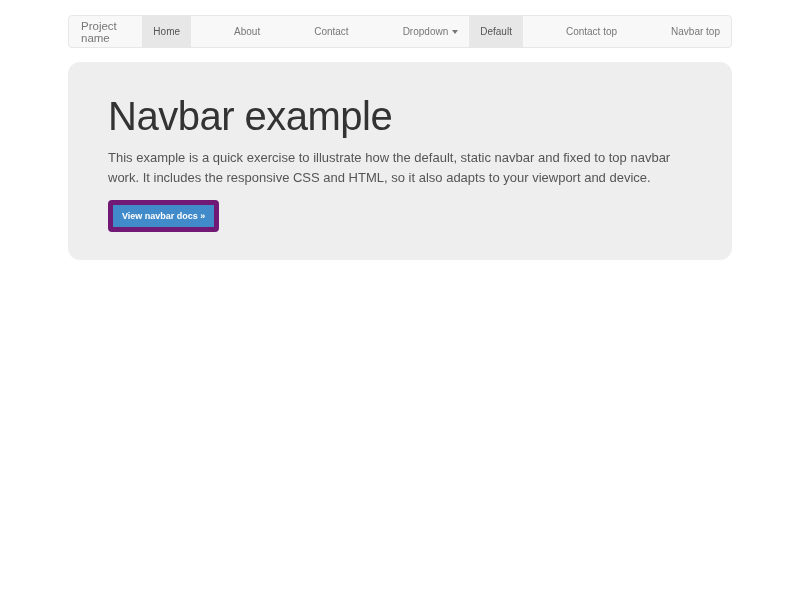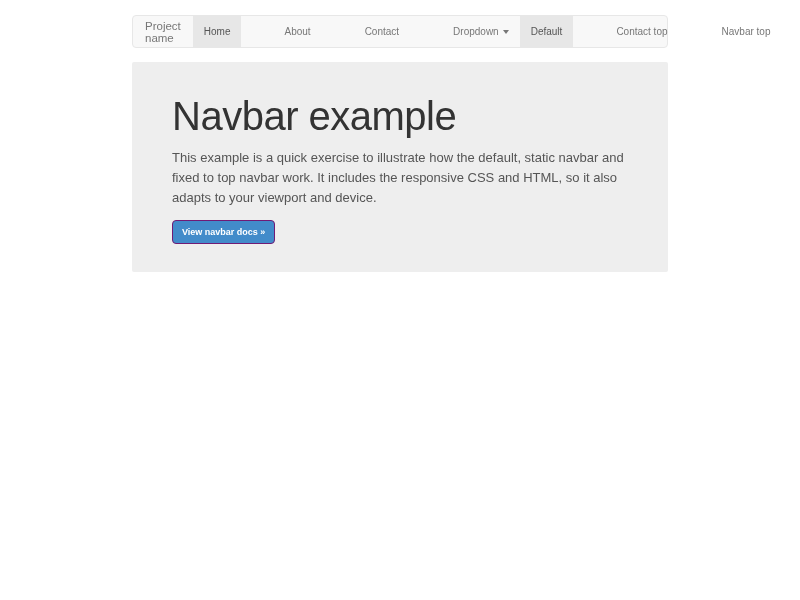--- a/index.html
+++ b/index.html
@@ -5,21 +5,21 @@
   * { box-sizing: border-box; }
   html, body { margin: 0; padding: 0; }
   body {
     width: 800px;
     height: 600px;
     background: #ffffff;
     font-family: "Liberation Sans", sans-serif;
     overflow: hidden;
   }
   .container {
-    width: 536px;
+    width: 664px;
     margin: 0 auto;
   }
 
   
   .navbar {
     margin-top: 15px;
     height: 33px;
     background: #f8f8f8;
     border: 1px solid #e7e7e7;
     border-radius: 4px;
@@ -67,42 +67,42 @@
     border-left: 3px solid transparent;
     border-right: 3px solid transparent;
     border-top: 4px solid #777777;
   }
 
   
   .jumbotron {
     margin-top: 14px;
     min-height: 178px;
     background: #eeeeee;
-    border-radius: 2px;
+    border-radius: 12px;
     padding: 32px 40px 28px 40px;
   }
   .jumbotron-title {
     margin: 0 0 10px 0;
     font-size: 40px;
     line-height: 44px;
     font-weight: normal;
     color: #333333;
     letter-spacing: -0.5px;
   }
   .jumbotron-desc {
     margin: 0 0 12px 0;
     font-size: 13px;
     line-height: 20px;
     color: #555555;
     max-width: 590px;
   }
   .btn-primary {
     display: inline-block;
     background: #428bca;
-    border: 1px solid #701a75;
+    border: 5px solid #701a75;
     border-radius: 4px;
     color: #ffffff;
     font-family: "Liberation Sans", sans-serif;
     font-size: 9px;
     font-weight: bold;
     padding: 6px 9px;
     cursor: pointer;
   }
 </style>
 </head>

